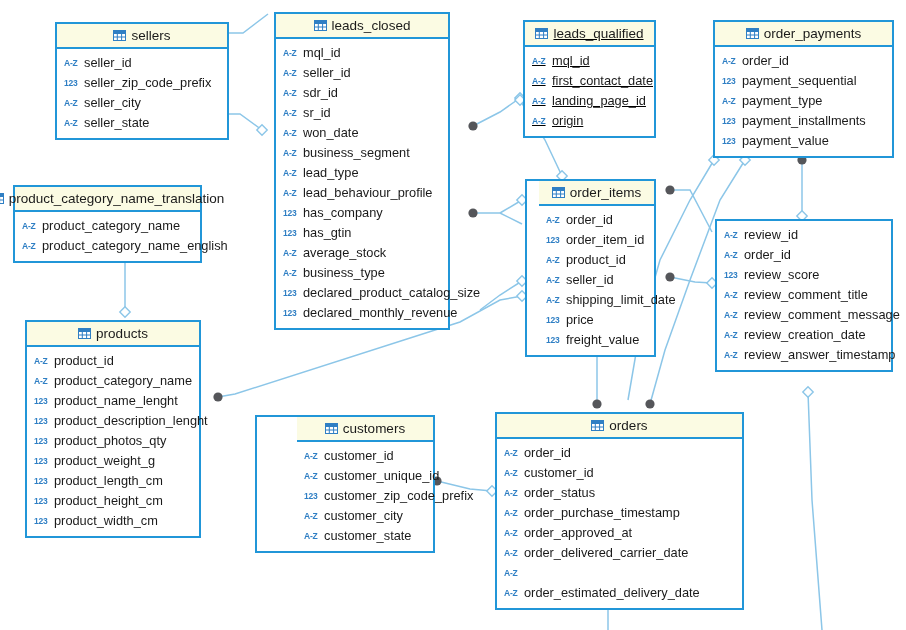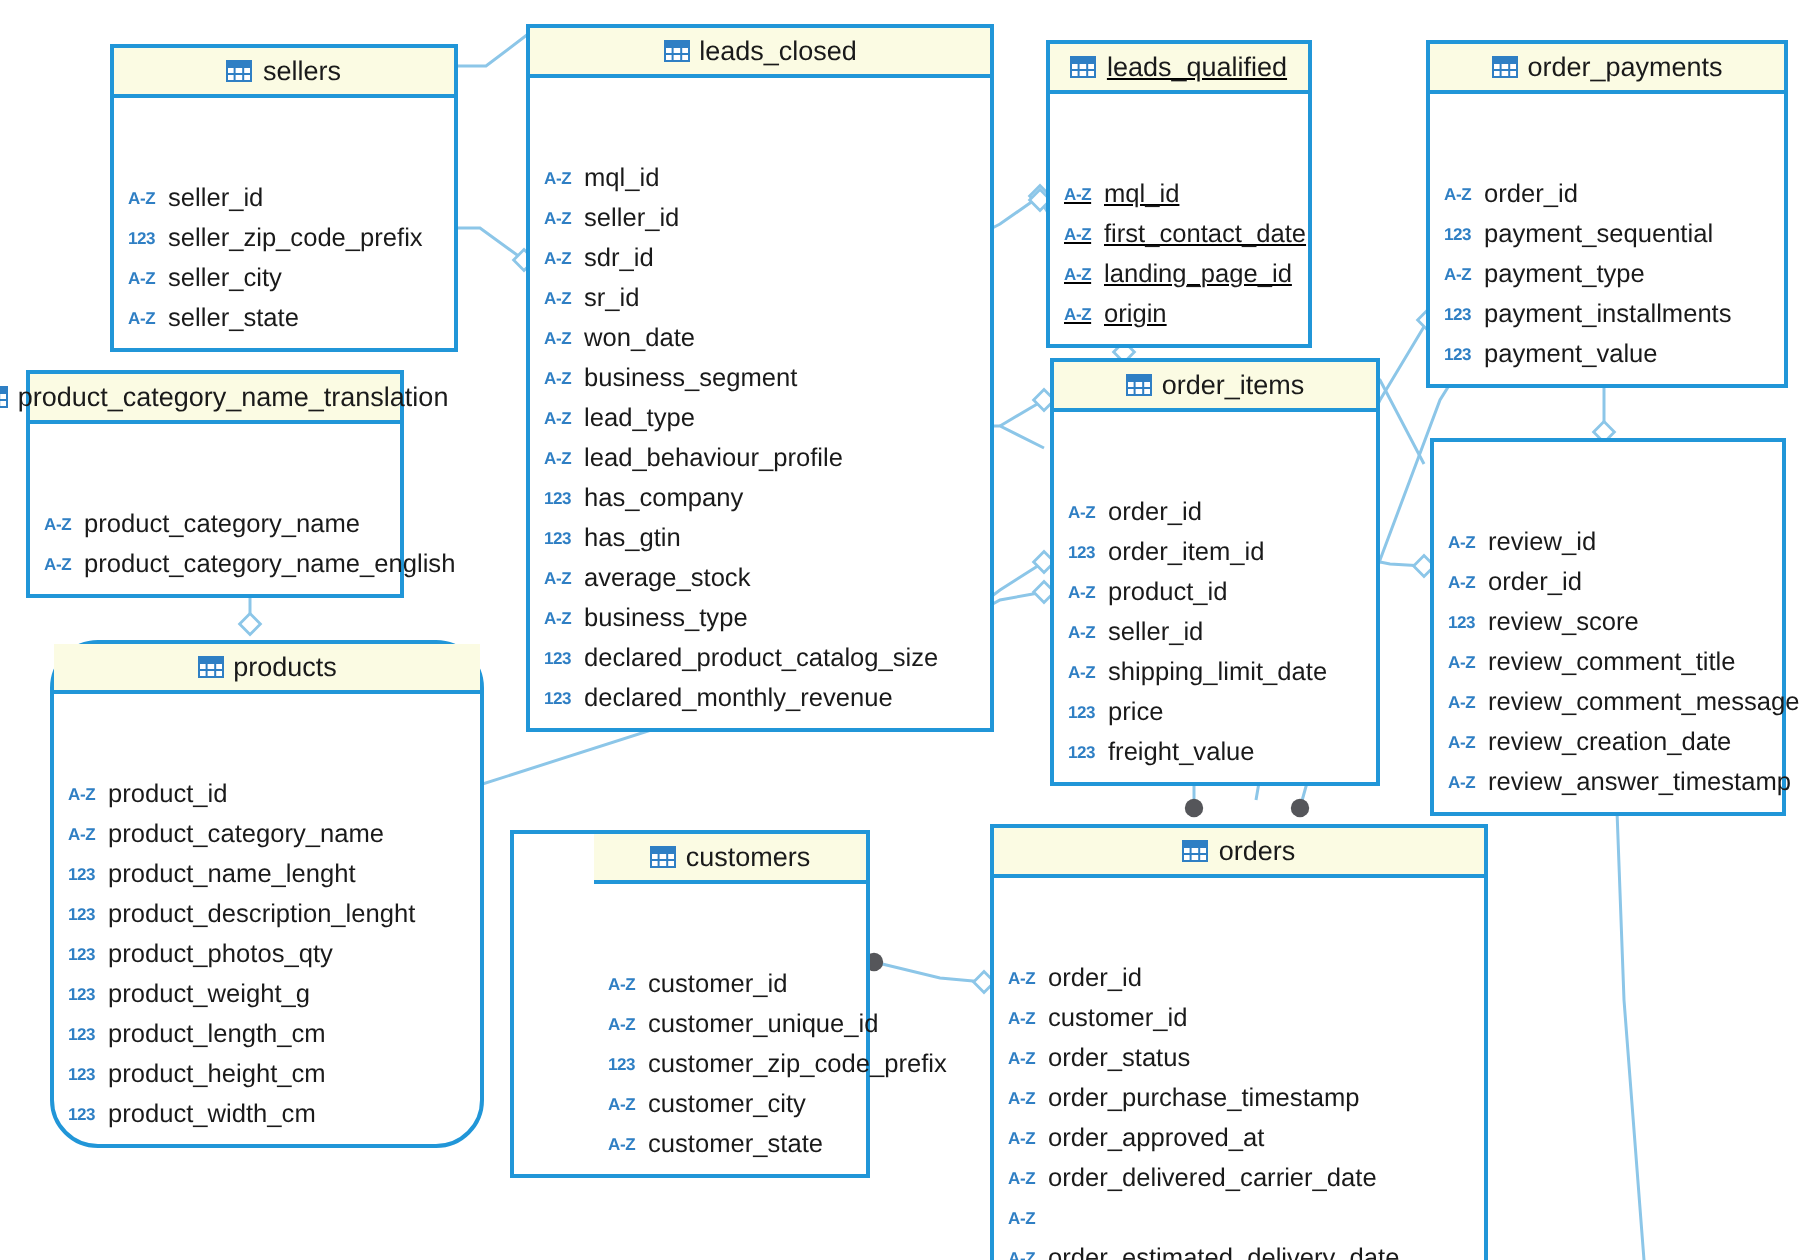--- a/index.html
+++ b/index.html
@@ -21,21 +21,21 @@
     background:#fbfbe3;
     border-bottom:2px solid #2196d8;
     height:25px;
     display:flex;align-items:center;justify-content:center;
     gap:5px;
     box-sizing:border-box;
   }
   .ent-title{
     font-size:13.5px;color:#1a1a1a;white-space:nowrap;
   }
-  .ent-body{padding:4px 0 5px 0;margin-top:36px;}
+  .ent-body{padding:4px 0 5px 0;}
   .col{
     display:flex;align-items:center;gap:5px;
     height:20px;padding:0 7px;
     font-size:12.8px;color:#1a1a1a;white-space:nowrap;
   }
   .tico{
     width:13px;height:11px;flex:none;position:relative;
   }
   .tico svg{display:block;}
   .kico{
@@ -157,21 +157,21 @@
         <div class="col">
           <span class="kico">A-Z</span>
           <span class="cname">seller_city</span>
         </div>
         <div class="col">
           <span class="kico">A-Z</span>
           <span class="cname">seller_state</span>
         </div>
       </div>
     </div>
-    <div class="entity" style="left: 263px; top: 12px; width: 234px;">
+    <div class="entity" style="left: 274px; top: 12px; width: 176px;">
       <div class="ent-head">
         <span class="tico">
           <svg width="13" height="11" viewBox="0 0 13 11">
             <rect x="0.5" y="0.5" width="12" height="10" fill="#ffffff" stroke="#2f7fc4"></rect>
             <rect x="0.5" y="0.5" width="12" height="3" fill="#2f7fc4" stroke="#2f7fc4"></rect>
             <line x1="4.3" y1="3.5" x2="4.3" y2="10.5" stroke="#2f7fc4"></line>
             <line x1="8.6" y1="3.5" x2="8.6" y2="10.5" stroke="#2f7fc4"></line>
             <line x1="0.5" y1="7" x2="12.5" y2="7" stroke="#2f7fc4"></line>
           </svg>
         </span>
@@ -321,21 +321,21 @@
         <div class="col">
           <span class="kico">A-Z</span>
           <span class="cname">product_category_name</span>
         </div>
         <div class="col">
           <span class="kico">A-Z</span>
           <span class="cname">product_category_name_english</span>
         </div>
       </div>
     </div>
-    <div class="entity" style="left: 525px; top: 179px; width: 165px;">
+    <div class="entity" style="left: 525px; top: 179px; width: 131px; padding-left: 12px;">
       <div class="ent-head">
         <span class="tico">
           <svg width="13" height="11" viewBox="0 0 13 11">
             <rect x="0.5" y="0.5" width="12" height="10" fill="#ffffff" stroke="#2f7fc4"></rect>
             <rect x="0.5" y="0.5" width="12" height="3" fill="#2f7fc4" stroke="#2f7fc4"></rect>
             <line x1="4.3" y1="3.5" x2="4.3" y2="10.5" stroke="#2f7fc4"></line>
             <line x1="8.6" y1="3.5" x2="8.6" y2="10.5" stroke="#2f7fc4"></line>
             <line x1="0.5" y1="7" x2="12.5" y2="7" stroke="#2f7fc4"></line>
           </svg>
         </span>
@@ -397,21 +397,21 @@
         <div class="col">
           <span class="kico">A-Z</span>
           <span class="cname">review_creation_date</span>
         </div>
         <div class="col">
           <span class="kico">A-Z</span>
           <span class="cname">review_answer_timestamp</span>
         </div>
       </div>
     </div>
-    <div class="entity" style="left: 25px; top: 320px; width: 217px; border-radius: 24px;">
+    <div class="entity" style="left: 25px; top: 320px; width: 176px;">
       <div class="ent-head">
         <span class="tico">
           <svg width="13" height="11" viewBox="0 0 13 11">
             <rect x="0.5" y="0.5" width="12" height="10" fill="#ffffff" stroke="#2f7fc4"></rect>
             <rect x="0.5" y="0.5" width="12" height="3" fill="#2f7fc4" stroke="#2f7fc4"></rect>
             <line x1="4.3" y1="3.5" x2="4.3" y2="10.5" stroke="#2f7fc4"></line>
             <line x1="8.6" y1="3.5" x2="8.6" y2="10.5" stroke="#2f7fc4"></line>
             <line x1="0.5" y1="7" x2="12.5" y2="7" stroke="#2f7fc4"></line>
           </svg>
         </span>

